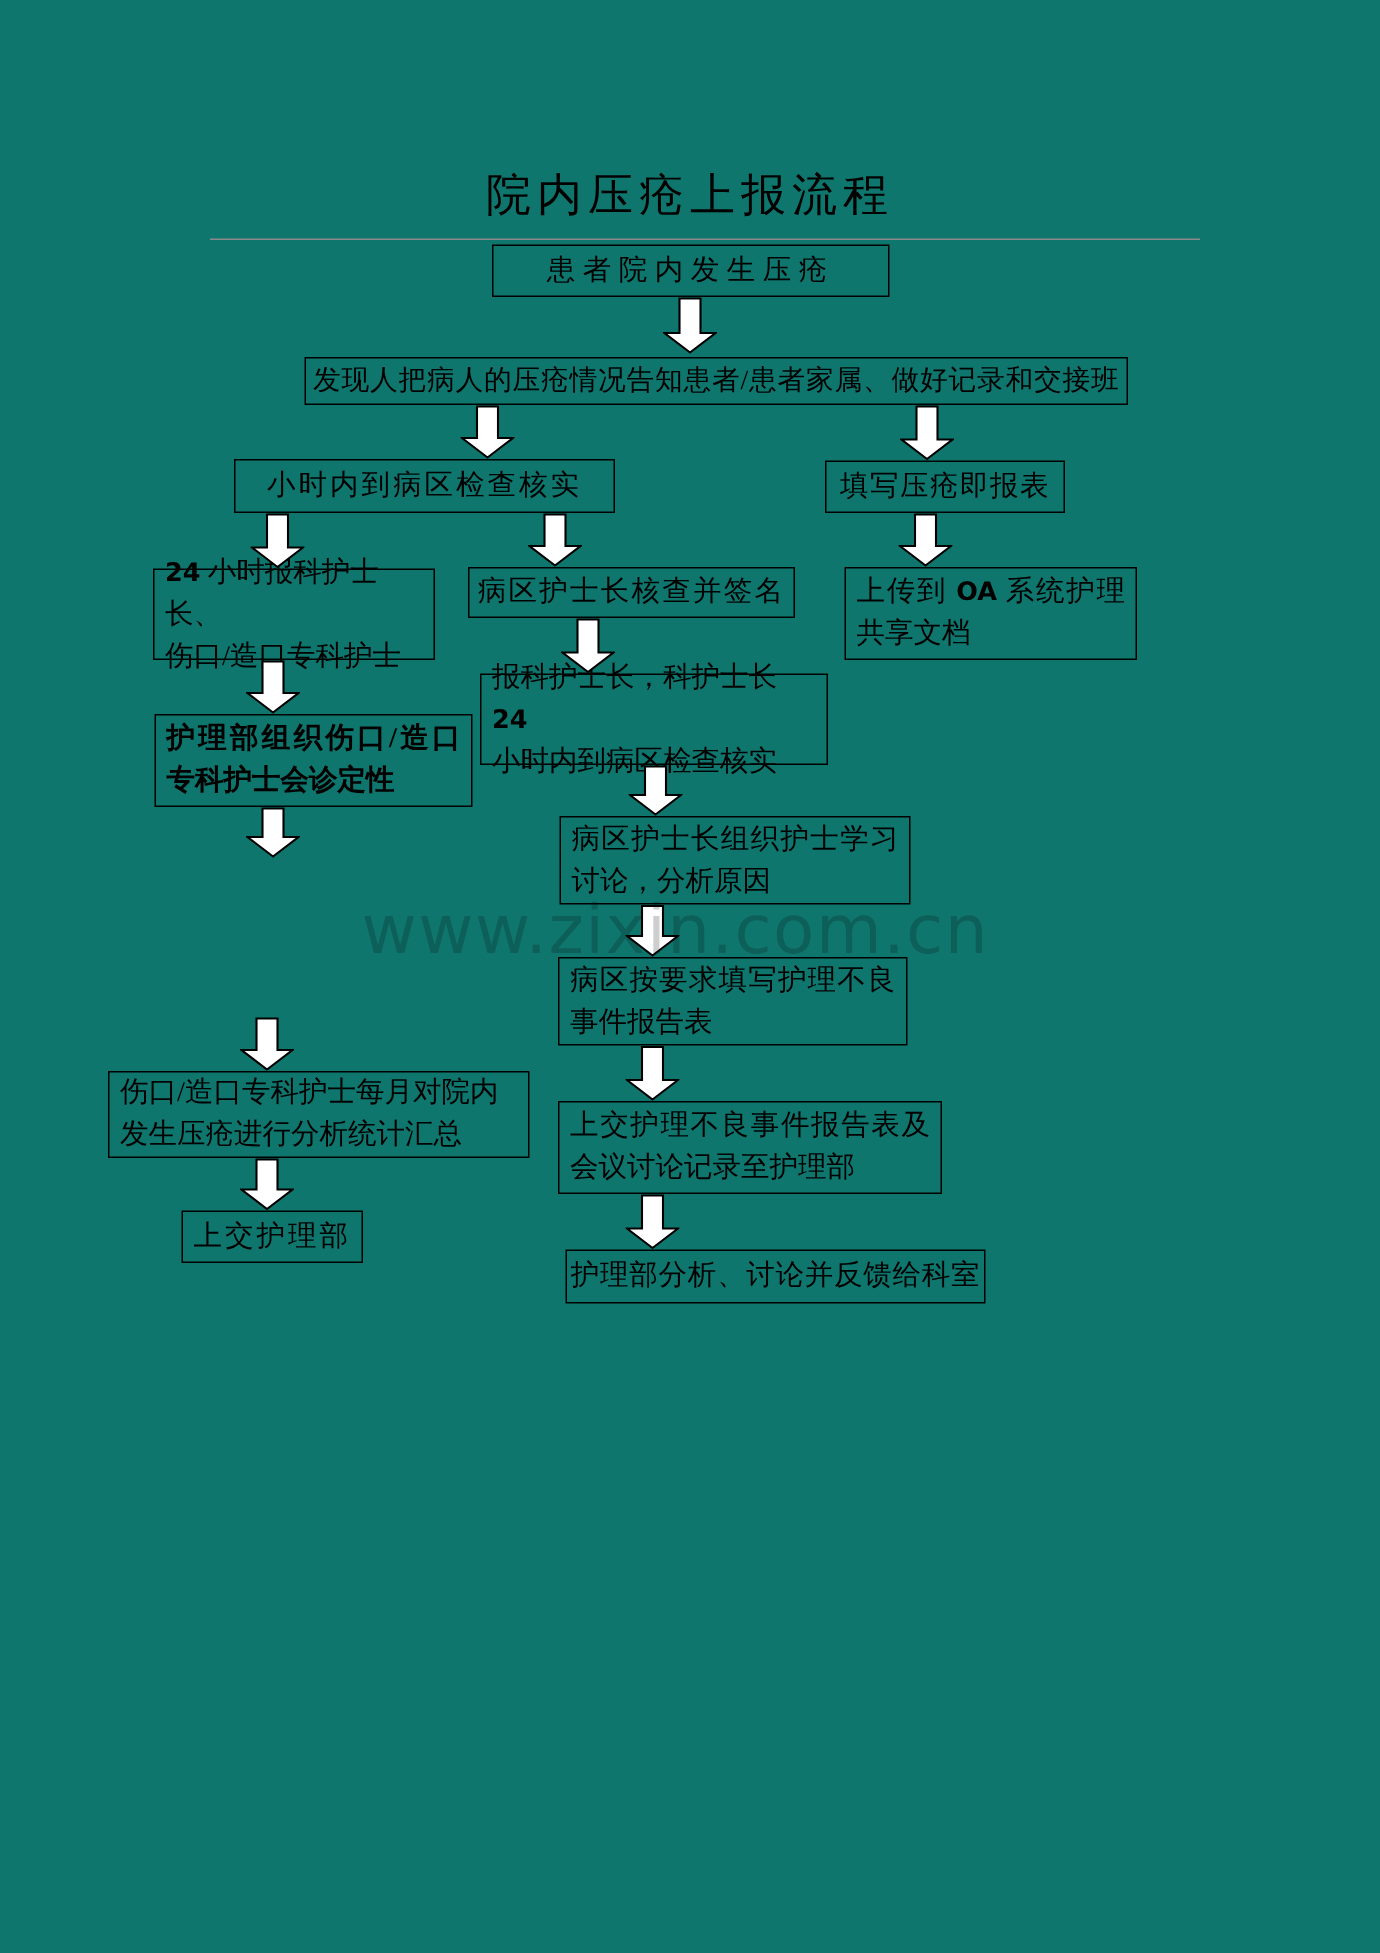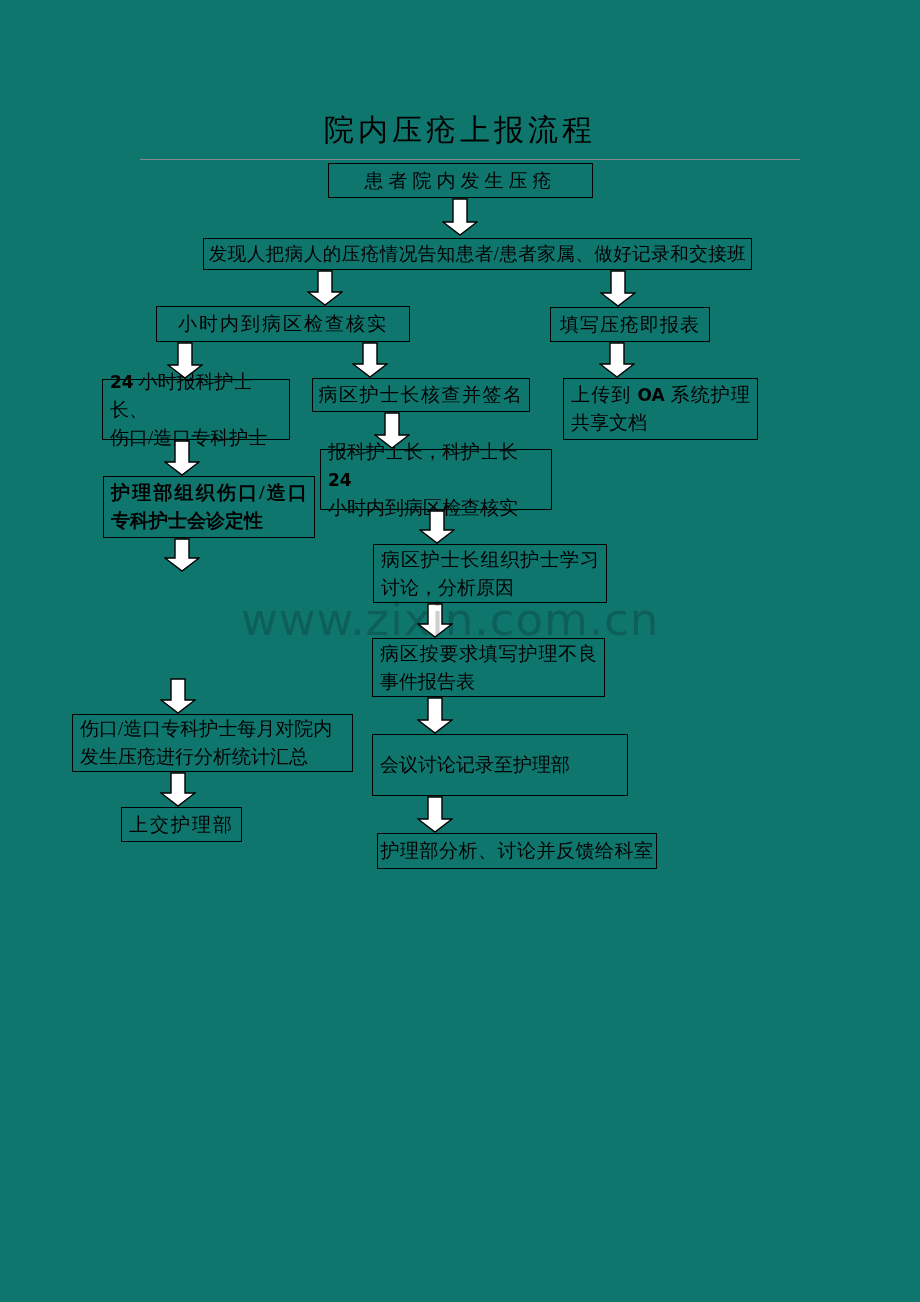--- a/index.html
+++ b/index.html
@@ -70,20 +70,21 @@
   </div>
 
   <div class="node" style="left:72px;top:714px;width:281px;height:58px;">
     <div class="ln">伤口/造口专科护士每月对院内</div>
     <div class="ln">发生压疮进行分析统计汇总</div>
   </div>
 
   <div class="node c" style="left:121px;top:807px;width:121px;height:35px;letter-spacing:2px;">上交护理部</div>
 
   <div class="node" style="left:372px;top:734px;width:256px;height:62px;">
+    <div class="ln jl">上交护理不良事件报告表及</div>
     <div class="ln">会议讨论记录至护理部</div>
   </div>
 
   <div class="node c" style="left:377px;top:833px;width:280px;height:36px;letter-spacing:0.5px;">护理部分析、讨论并反馈给科室</div>
 
   <div class="watermark">www.zixin.com.cn</div>
 
 <svg class="arrow" width="36" height="38" viewBox="0 0 36 38" style="left: 442px; top: 198px;">
       <polygon points="11,1 25,1 25,24 35,24 18,37 1,24 11,24" fill="#ffffff" stroke="#000000" stroke-width="1.4"></polygon>
     </svg>

